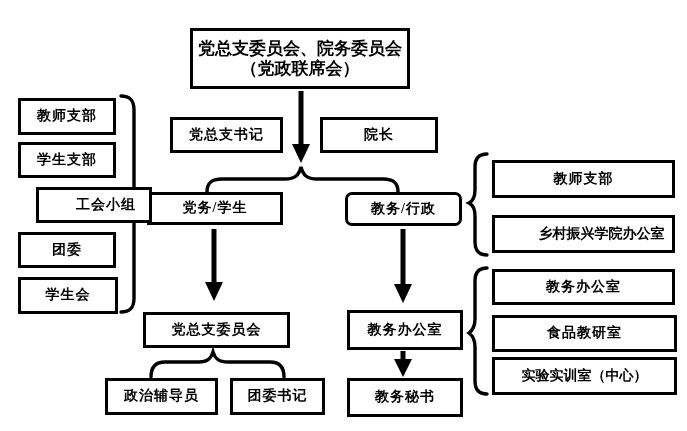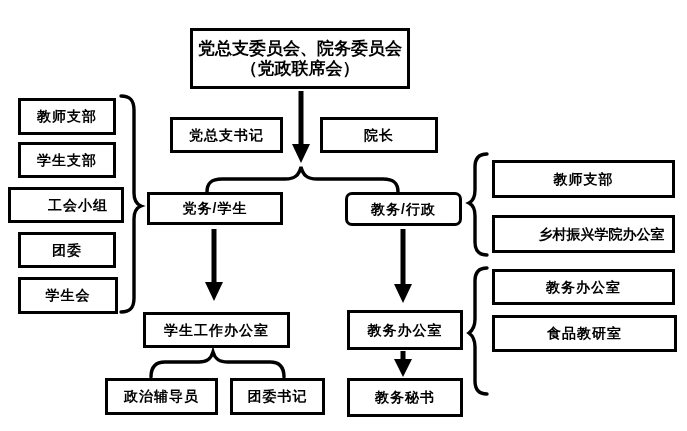--- a/index.html
+++ b/index.html
@@ -1,21 +1,21 @@
 <!DOCTYPE html>
 <html><head>
 <meta charset="utf-8">
 <style>
   html,body{margin:0;padding:0;background:#ffffff;}
   .canvas{
     position:relative;
     width:687px;height:431px;
     background:#ffffff;
     overflow:hidden;
-    font-family:Liberation Sans, sans-serif;
+    font-family:Liberation Serif, serif;
   }
   .connectors{position:absolute;left:0;top:0;width:687px;height:431px;}
   .box{
     position:absolute;
     box-sizing:border-box;
     border:3px solid #000000;
     background:#ffffff;
     display:flex;
     align-items:center;
     justify-content:center;
@@ -74,30 +74,31 @@
   </div>
 
   <div class="box" style="left:170px;top:117px;width:113px;height:36px;">党总支书记</div>
   <div class="box" style="left:320px;top:117px;width:118px;height:36px;">院长</div>
 
   <div class="box" style="left:147px;top:192px;width:136px;height:33px;">党务/学生</div>
   <div class="box" style="left:345px;top:192px;width:117px;height:34px;border-radius:7px;">教务/行政</div>
 
   <div class="box" style="left:18px;top:98px;width:98px;height:37px;">教师支部</div>
   <div class="box" style="left:18px;top:142px;width:98px;height:36px;">学生支部</div>
-  <div class="box" style="left:8px;top:187px;width:116px;height:36px;padding-left:24px;">工会小组</div>
+  <div class="box" style="left:36px;top:187px;width:116px;height:36px;padding-left:24px;">工会小组</div>
   <div class="box" style="left:18px;top:232px;width:98px;height:36px;">团委</div>
   <div class="box" style="left:18px;top:277px;width:100px;height:37px;">学生会</div>
 
-  <div class="box" style="left:143px;top:312px;width:147px;height:36px;">学生工作办公室</div>
+  <div class="box" style="left:143px;top:312px;width:147px;height:36px;">党总支委员会</div>
   <div class="box" style="left:105px;top:378px;width:113px;height:37px;">政治辅导员</div>
   <div class="box" style="left:230px;top:378px;width:95px;height:37px;">团委书记</div>
 
   <div class="box" style="left:347px;top:310px;width:116px;height:40px;">教务办公室</div>
   <div class="box" style="left:347px;top:378px;width:116px;height:39px;">教务秘书</div>
 
   <div class="box" style="left:492px;top:160px;width:183px;height:38px;">教师支部</div>
   <div class="box wide" style="left:492px;top:215px;width:183px;height:38px;padding-left:36px;">乡村振兴学院办公室</div>
 
   <div class="box" style="left:492px;top:269px;width:183px;height:36px;">教务办公室</div>
   <div class="box" style="left:492px;top:315px;width:185px;height:37px;">食品教研室</div>
+  <div class="box wide" style="left:492px;top:357px;width:185px;height:38px;">实验实训室（中心）</div>
 
 </div>
 
 </body></html>

